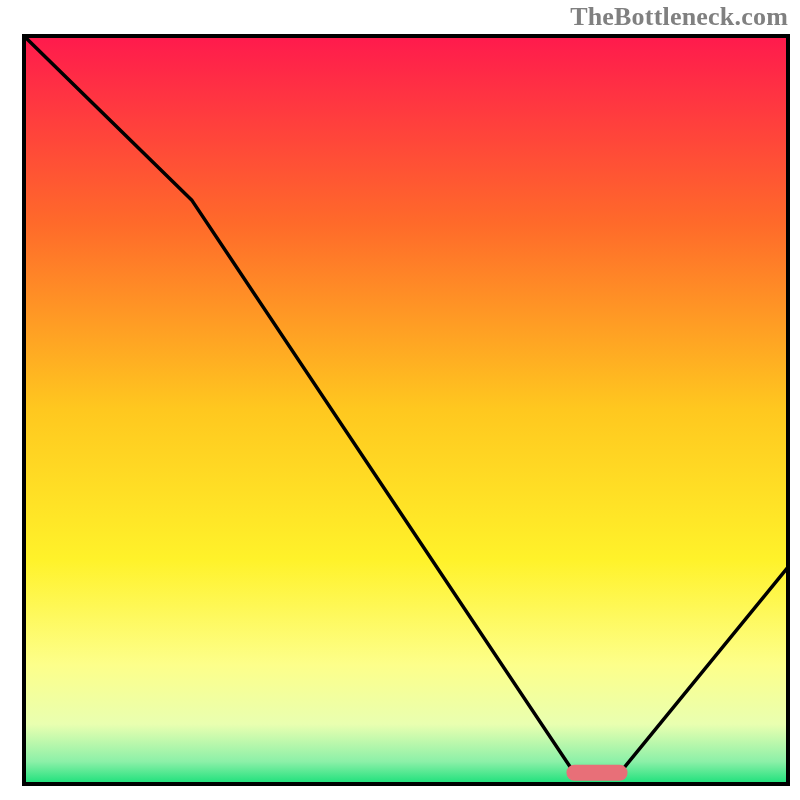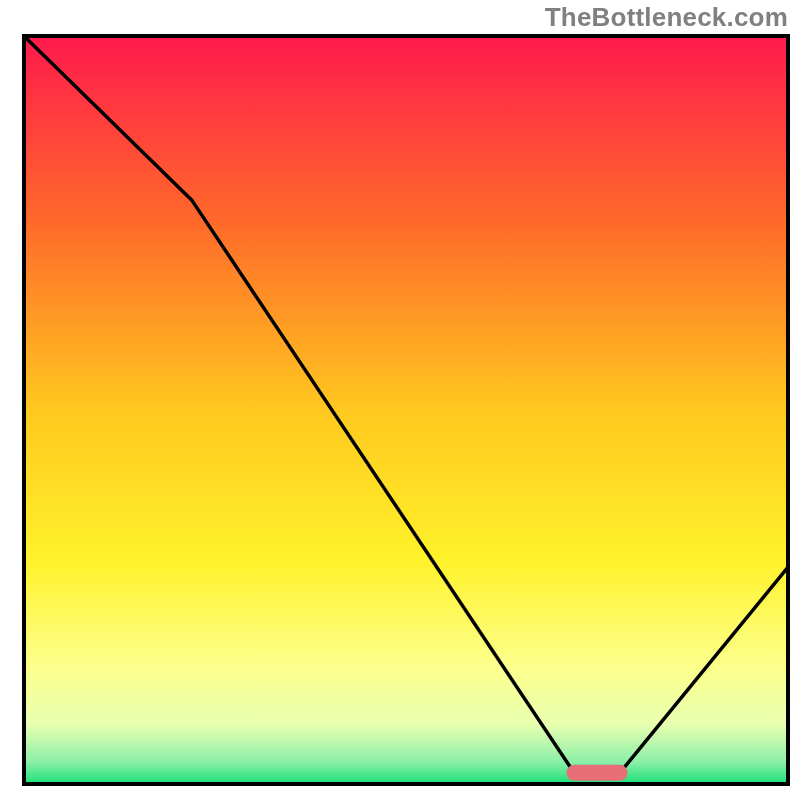--- a/index.html
+++ b/index.html
@@ -16,20 +16,21 @@
     height: 800px;
   }
   .watermark {
     position: absolute;
     top: 2px;
     right: 12px;
     font-size: 26px;
     font-weight: bold;
     color: #808080;
     letter-spacing: 0.2px;
+    font-family: Liberation Serif, serif;
   }
   svg {
     display: block;
   }
 </style>
 </head>
 <body>
 
 <div class="container">
   <div class="watermark">TheBottleneck.com</div>

